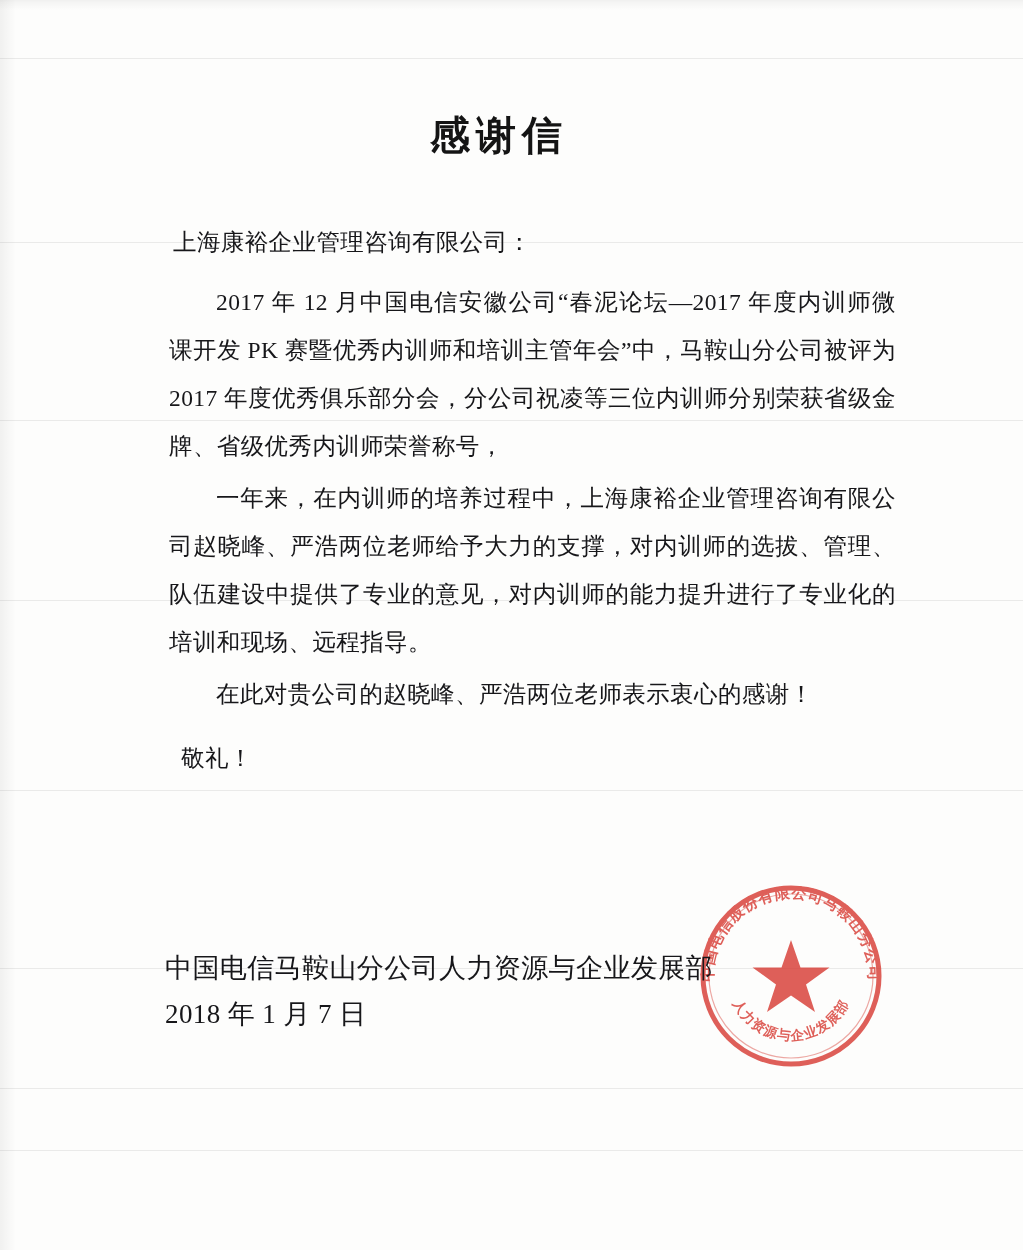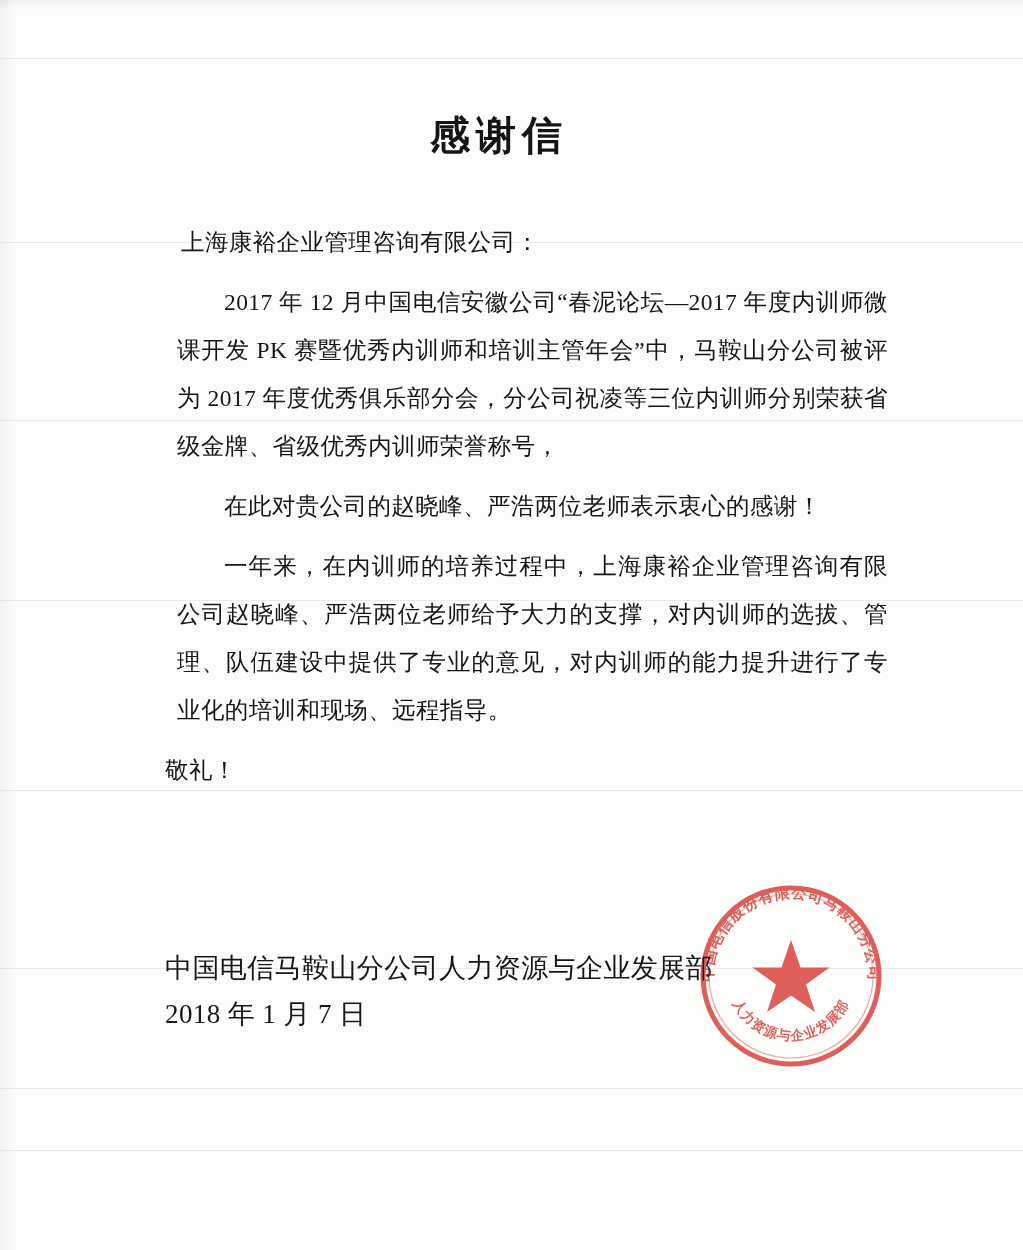--- a/index.html
+++ b/index.html
@@ -71,35 +71,35 @@
     left: 165px;
     width: 735px;
     font-size: 23.5px;
     line-height: 48px;
     text-align: justify;
     color: #17171a;
     letter-spacing: 0.4px;
   }
 
   .salutation {
-    margin: 0 0 12px 16px;
+    margin: 0 0 12px 8px;
   }
   .para {
-    margin: 12px;
+    margin: 4px;
     text-indent: 2em;
   }
   .para + .para {
     margin-top: 0;
   }
   .closing-1 {
     margin: 0;
     text-indent: 2em;
   }
   .closing-2 {
-    margin: 0;
+    margin: 16px;
     text-indent: 0;
   }
 
   .signature-block {
     position: absolute;
     left: 165px;
     top: 945px;
     width: 780px;
     text-align: left;
     font-size: 27px;
@@ -157,23 +157,23 @@
 
   <div class="content">
 
     <div class="doc-title">感谢信</div>
 
     <div class="body-block">
       <p class="salutation">上海康裕企业管理咨询有限公司：</p>
 
       <p class="para">2017 年 12 月中国电信安徽公司“春泥论坛—2017 年度内训师微课开发 PK 赛暨优秀内训师和培训主管年会”中，马鞍山分公司被评为 2017 年度优秀俱乐部分会，分公司祝凌等三位内训师分别荣获省级金牌、省级优秀内训师荣誉称号，</p>
 
+      <p class="para">一年来，在内训师的培养过程中，上海康裕企业管理咨询有限公司赵晓峰、严浩两位老师给予大力的支撑，对内训师的选拔、管理、队伍建设中提供了专业的意见，对内训师的能力提升进行了专业化的培训和现场、远程指导。</p>
+
       <p class="para">在此对贵公司的赵晓峰、严浩两位老师表示衷心的感谢！</p>
-
-      <p class="para">一年来，在内训师的培养过程中，上海康裕企业管理咨询有限公司赵晓峰、严浩两位老师给予大力的支撑，对内训师的选拔、管理、队伍建设中提供了专业的意见，对内训师的能力提升进行了专业化的培训和现场、远程指导。</p>
 
 
       <p class="closing-2">敬礼！</p>
     </div>
 
     <div class="seal">
       <svg width="196" height="196" viewBox="0 0 196 196" xmlns="http://www.w3.org/2000/svg">
         <defs>
           <path id="sealTopArc" d="M 20,98 A 78,78 0 0 1 176,98"></path>
           <path id="sealBottomArc" d="M 34,98 A 64,64 0 0 0 162,98"></path>

